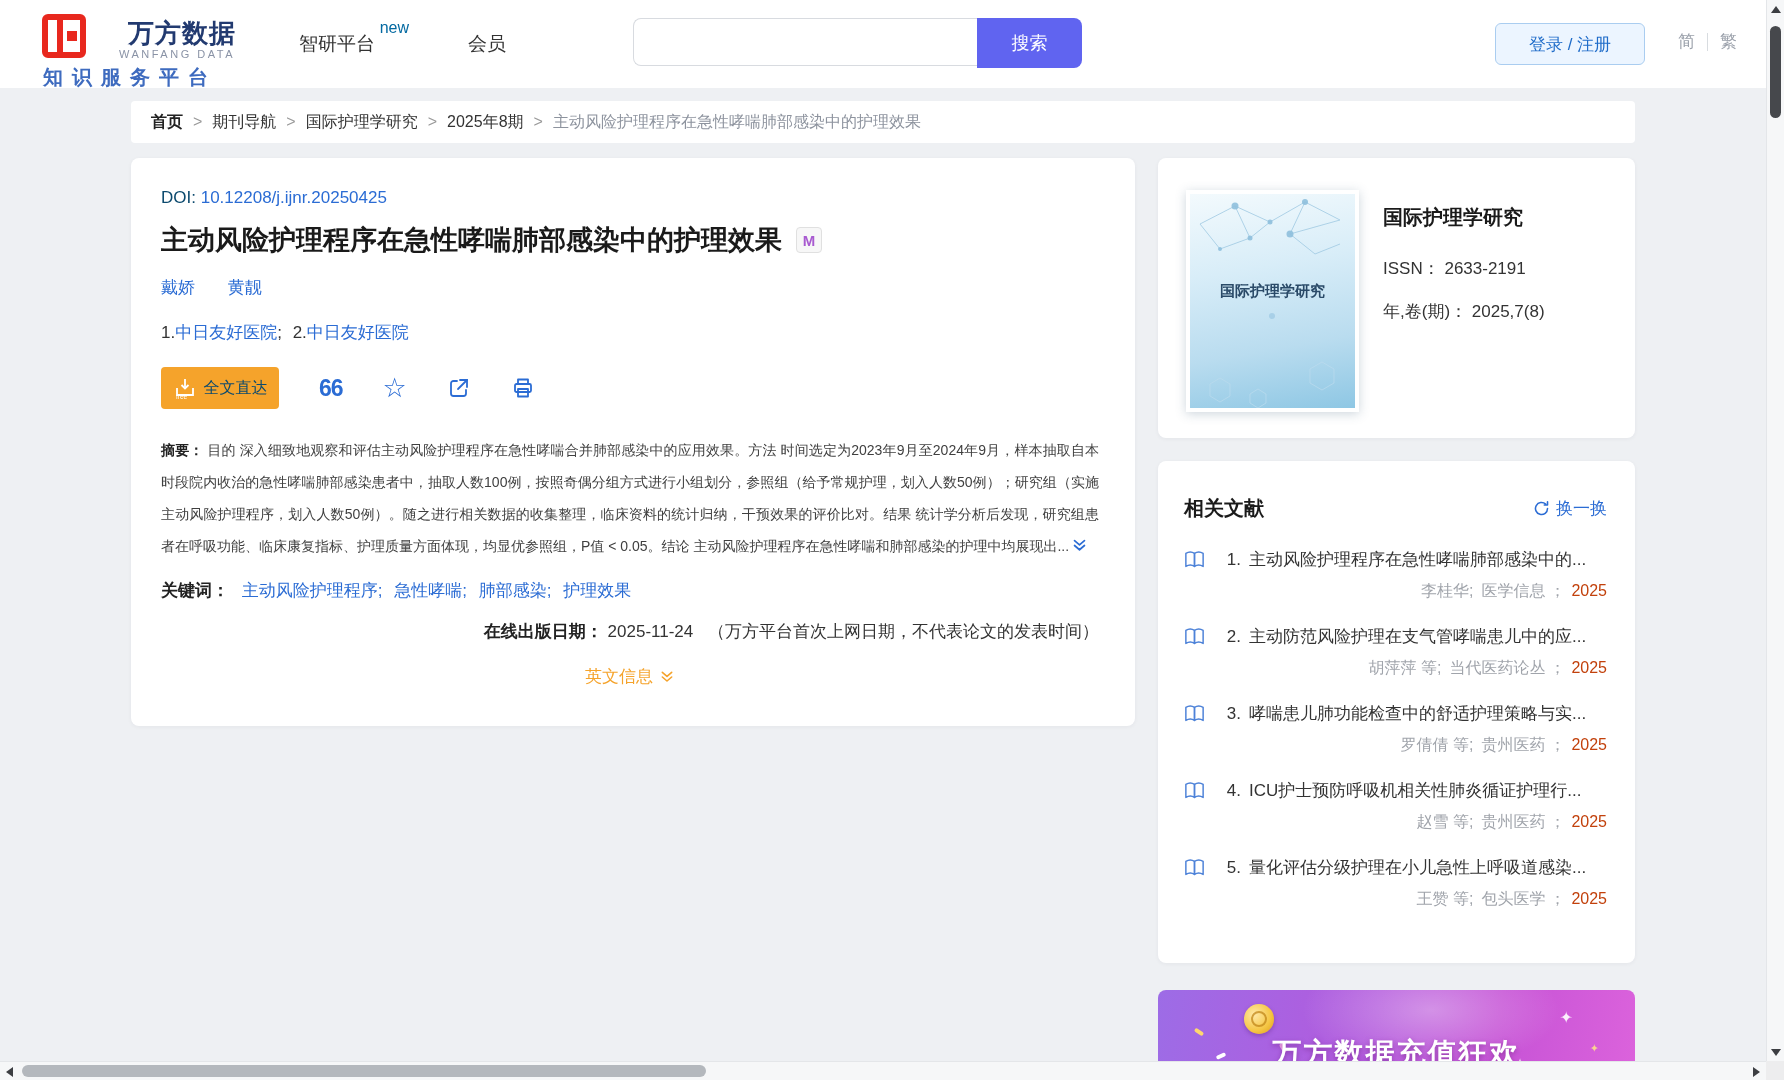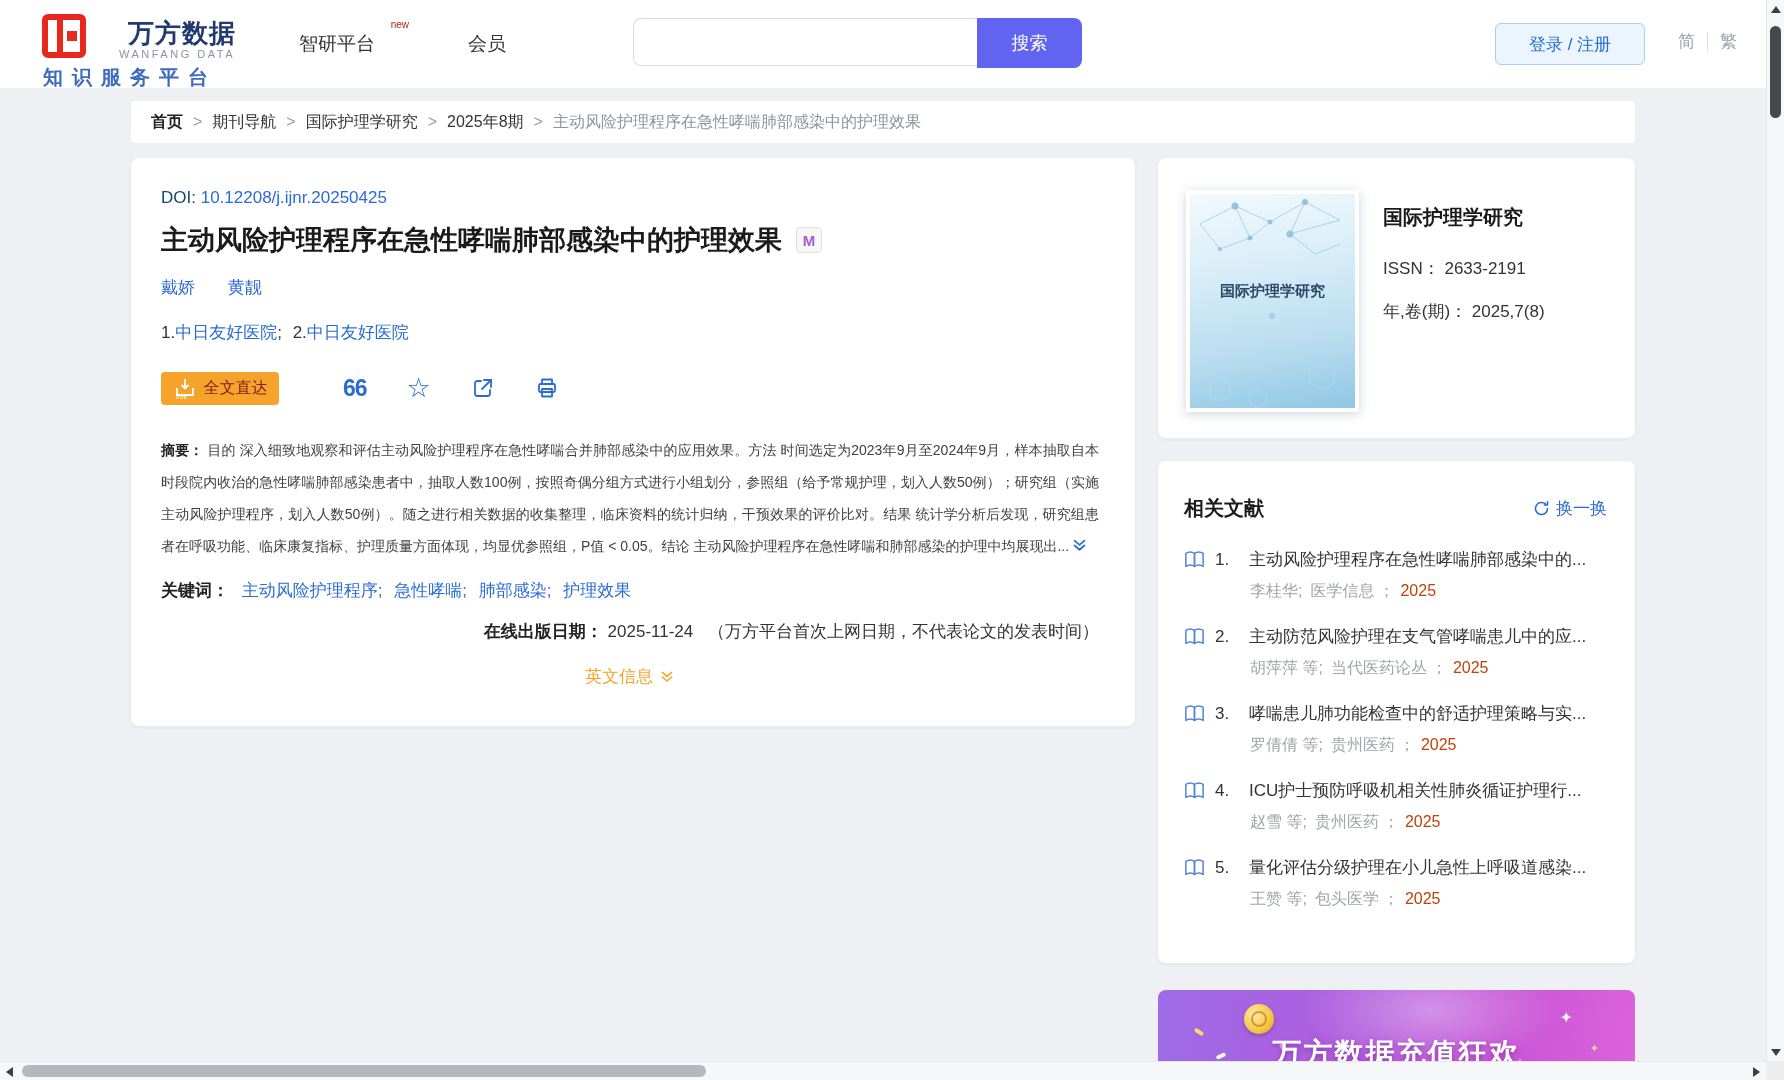--- a/index.html
+++ b/index.html
@@ -8,21 +8,21 @@
 
   
   .site-header{position:absolute;top:0;left:0;width:1784px;height:88px;background:#fff;}
   .logo{position:absolute;left:40px;top:8px;width:240px;height:76px;cursor:pointer;}
   .logo-icon{position:absolute;left:2px;top:6px;width:44px;height:44px;display:block;}
   .logo-cn{position:absolute;left:88px;top:8px;font-size:26px;font-weight:bold;color:#223a70;letter-spacing:1px;}
   .logo-en{position:absolute;left:79px;top:40px;font-size:11px;font-weight:normal;color:#8a93a6;letter-spacing:2.5px;}
   .logo-tagline{position:absolute;left:3px;top:56px;font-size:20px;color:#3e6bbf;letter-spacing:9px;font-weight:bold;}
   .nav-item{position:absolute;top:31px;font-size:19px;color:#333;cursor:pointer;}
   .nav-zhiyan{left:299px;}
-  .nav-badge{position:absolute;top:-12px;right:-34px;font-size:10px;color:#b91c1c;}
+  .nav-badge{position:absolute;top:-12px;right:-34px;font-size:16px;color:#0369a1;}
   .nav-member{left:468px;}
   .search-group{position:absolute;left:633px;top:18px;width:449px;height:50px;display:flex;}
   .search-input{width:344px;height:48px;border:1px solid #d8dbe0;border-right:none;border-radius:8px 0 0 8px;
                 outline:none;padding:0 14px;font-size:16px;box-sizing:border-box;background:#fff;}
   .search-btn{width:105px;height:50px;background:#6064f0;color:#fff;border:none;border-radius:0 8px 8px 0;
               font-size:18px;cursor:pointer;font-family:inherit;}
   .login-btn{position:absolute;left:1495px;top:23px;width:150px;height:42px;background:#ecf5ff;
              border:1px solid #aacdf0;border-radius:6px;color:#1f6cc9;font-size:17px;
              display:flex;align-items:center;justify-content:center;cursor:pointer;box-sizing:border-box;}
   .lang-switch{position:absolute;left:1678px;top:30px;display:flex;align-items:center;font-size:17px;color:#9ba1ab;}
@@ -49,24 +49,24 @@
   .art-title-row{display:flex;align-items:center;margin-bottom:20px;}
   .art-title{font-size:27px;font-weight:bold;color:#1a1a1a;line-height:1.2;}
   .m-badge{width:24px;height:24px;margin-left:14px;border:1px solid #e0e0e0;border-radius:4px;background:#f7f7f7;
            display:flex;align-items:center;justify-content:center;font-size:15px;font-weight:bold;color:#a85ad0;cursor:pointer;}
   .authors-row{margin-bottom:22px;font-size:17px;}
   .author-link{color:#2b6cd4;margin-right:28px;cursor:pointer;}
   .affil-row{margin-bottom:24px;font-size:17px;color:#333;}
   .affil-link{color:#2b6cd4;cursor:pointer;}
   .affil-sep{color:#333;margin-right:6px;}
   .actions-row{display:flex;align-items:center;margin-bottom:26px;height:40px;}
-  .fulltext-btn{width:118px;height:33px;background:#f5a32b;border:none;border-radius:4px;color:#7f1d1d;
+  .fulltext-btn{width:118px;height:42px;background:#f5a32b;border:none;border-radius:4px;color:#0c4a6e;
                 display:flex;align-items:center;justify-content:center;gap:7px;font-size:16px;cursor:pointer;font-family:inherit;}
   .act-icon{color:#2b6cd4;margin-left:40px;cursor:pointer;display:flex;align-items:center;}
-  .quote-glyph{font-size:23px;font-weight:bold;letter-spacing:-1px;line-height:1;margin-left:24px;}
+  .quote-glyph{font-size:23px;font-weight:bold;letter-spacing:-1px;line-height:1;}
   .star-glyph{font-size:27px;line-height:1;}
   .abstract{font-size:14px;line-height:32px;color:#3f3f3f;margin-bottom:14px;text-align:justify;}
   .abs-label{font-weight:bold;color:#222;}
   .expand-icon{display:inline-block;vertical-align:-3px;color:#2b6cd4;margin-left:2px;cursor:pointer;}
   .kw-row{font-size:17px;margin-bottom:18px;}
   .kw-label{font-weight:bold;color:#222;margin-right:8px;}
   .kw-link{color:#2b6cd4;cursor:pointer;}
   .kw-sep{color:#2b6cd4;margin-right:7px;}
   .date-row{font-size:17px;margin-bottom:22px;color:#333;text-align:right;}
   .date-label{font-weight:bold;color:#222;}
@@ -78,21 +78,21 @@
   .journal-card{box-sizing:border-box;height:280px;padding:32px 28px;display:flex;}
   .cover{width:165px;height:214px;flex:none;border:4px solid #fff;box-shadow:0 2px 10px rgba(60,90,120,.25);
          background:linear-gradient(170deg,#f3fafd 0%,#d8edf8 35%,#b9dcef 70%,#8ec7e4 100%);
          position:relative;cursor:pointer;}
   .cover svg{position:absolute;left:0;top:0;}
   .cover-label{position:absolute;left:0;right:0;top:88px;text-align:center;font-size:15px;font-weight:bold;color:#2a4a68;}
   .journal-info{margin-left:24px;padding-top:14px;}
   .journal-name{font-size:20px;font-weight:bold;color:#1a1a1a;margin-bottom:26px;cursor:pointer;}
   .journal-line{font-size:17px;color:#333;margin-bottom:20px;}
 
-  .related-card{margin-top:23px;box-sizing:border-box;padding:34px 28px 30px 26px;min-height:478px;}
+  .related-card{margin-top:23px;box-sizing:border-box;padding:34px 28px 30px 26px;min-height:478px;text-align:right;}
   .related-head{display:flex;align-items:center;justify-content:space-between;margin-bottom:26px;}
   .related-title{font-size:20px;font-weight:bold;color:#1a1a1a;}
   .refresh-link{display:flex;align-items:center;gap:6px;color:#2b6cd4;font-size:17px;cursor:pointer;}
   .rel-item{margin-bottom:23px;}
   .rel-line1{display:flex;align-items:center;white-space:nowrap;overflow:hidden;}
   .book-icon{flex:none;color:#4d82d8;margin-right:10px;display:flex;align-items:center;}
   .rel-num{flex:none;font-size:17px;color:#333;width:26px;margin-right:8px;}
   .rel-title{font-size:17px;color:#333;cursor:pointer;overflow:hidden;text-overflow:ellipsis;}
   .rel-meta{margin:10px 0 0 66px;font-size:16px;color:#a0a4ab;white-space:nowrap;}
   .rel-authors{margin-right:8px;}

